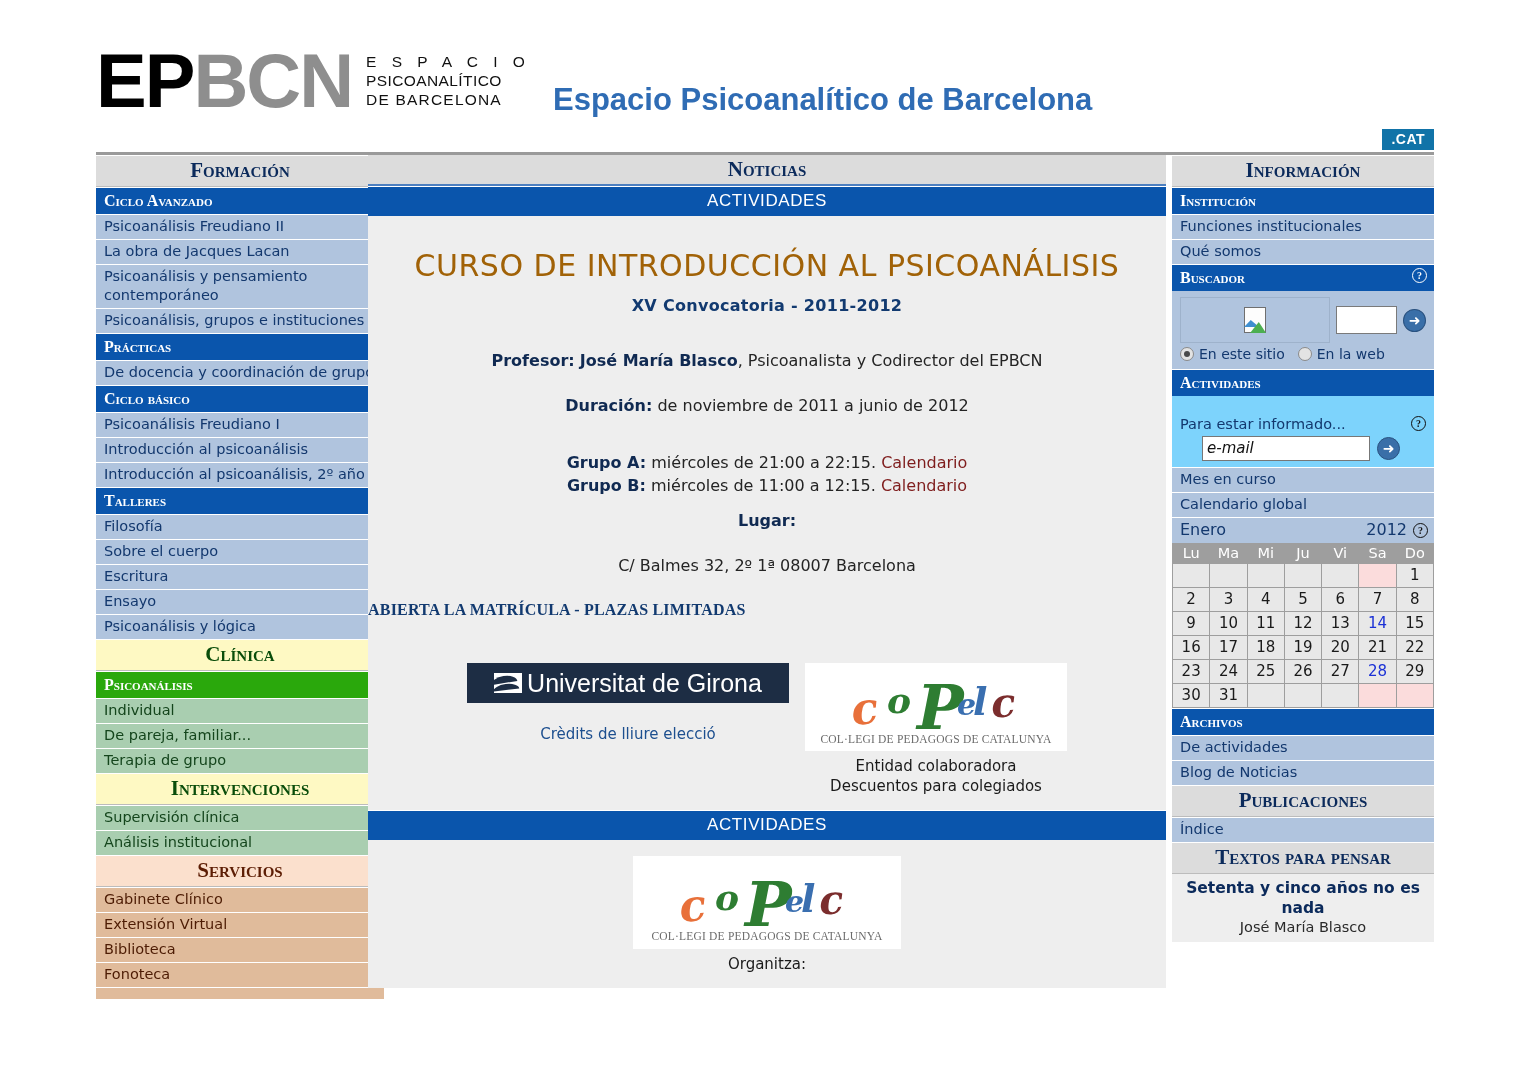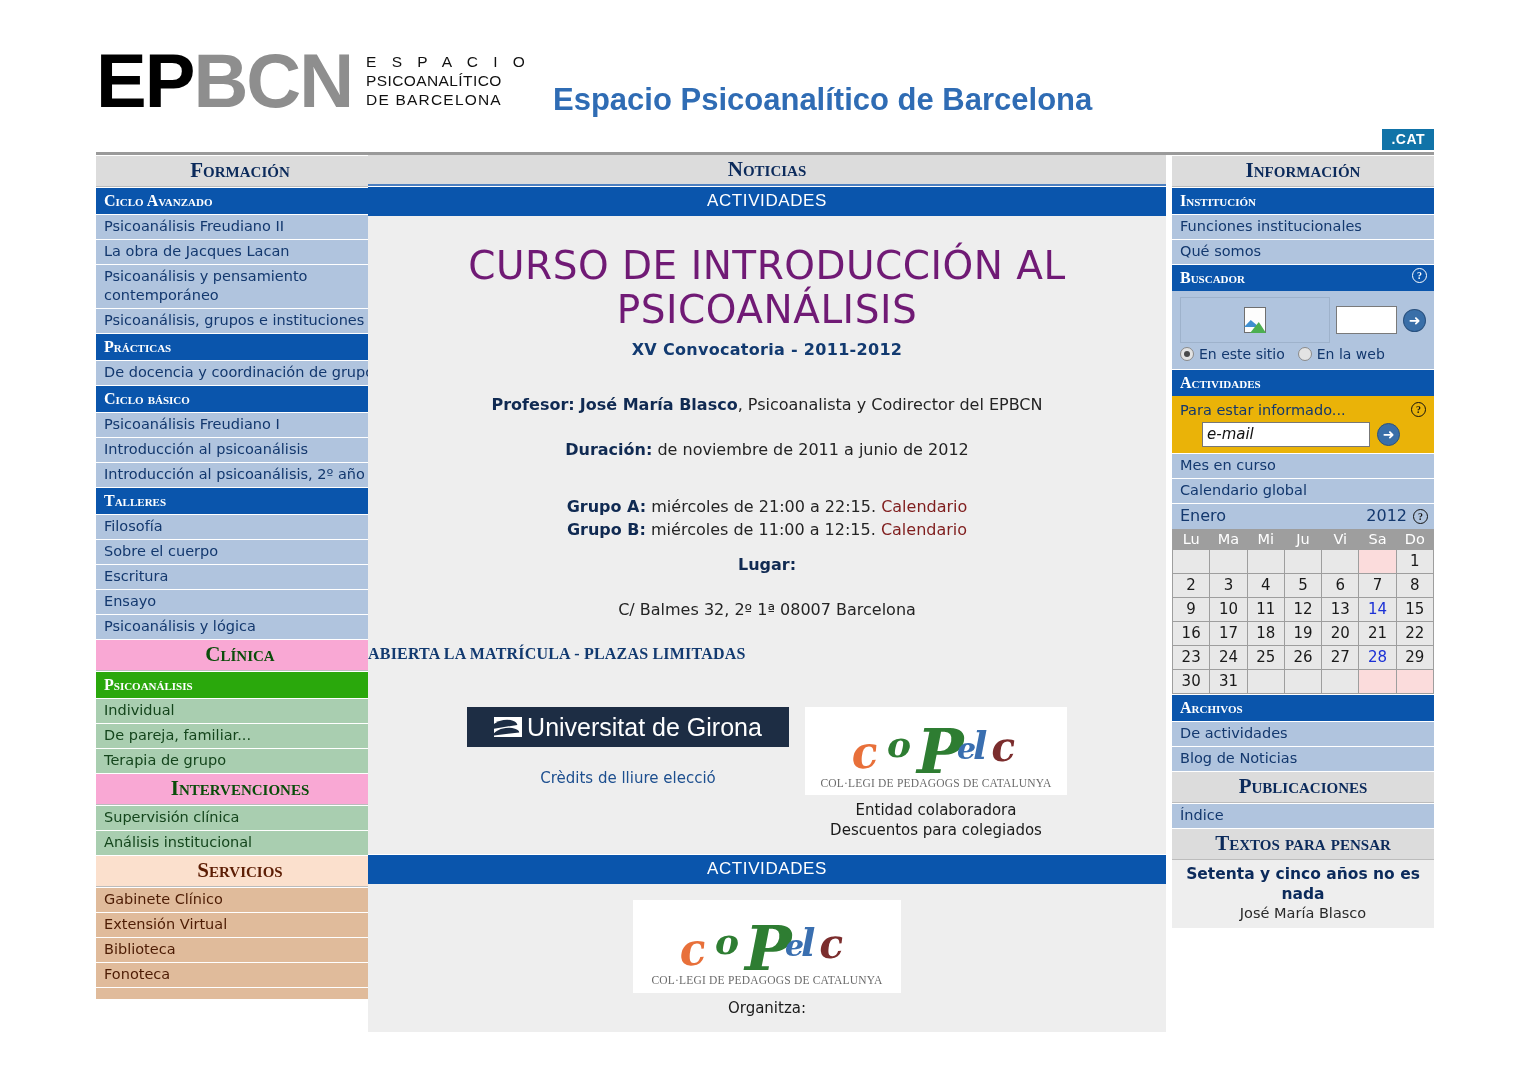--- a/index.html
+++ b/index.html
@@ -40,21 +40,21 @@
   #col-right { left:1172px; width:262px; }
 
   
   .sec-title {
     background:#dcdcdc; color:#0b2a5b; text-align:center;
     font-family:"Liberation Serif", serif; font-weight:bold;
     font-size:21px; line-height:27px; padding:1px 0 2px;
     border-top:1px solid #fff; border-bottom:1px solid #bcbcbc;
     font-variant:small-caps;
   }
-  .sec-title.green { background:#f9a8d4; color:#0a4d0a; }
+  .sec-title.green { background:#fef9c3; color:#0a4d0a; }
   .sec-title.peach { background:#fbe0cd; color:#5c1d04; }
 
   
   .subhead {
     background:#0a55ac; color:#ffffff;
     font-family:"Liberation Serif", serif; font-weight:bold;
     font-size:16px; line-height:21px; padding:2px 0 3px 8px;
     border-top:1px solid #ffffff; font-variant:small-caps; position:relative;
   }
   .subhead.green { background:#2aa80c; }
@@ -77,22 +77,22 @@
     font-variant:small-caps;
   }
   #col-main .bar-blue {
     background:#0a55ac; color:#fff; text-align:center;
     font-family:"Liberation Sans", sans-serif; font-size:17px; letter-spacing:0.6px;
     line-height:24px; padding:2px 0 3px; border-top:1px solid #ffffff;
   }
   .content-box { background:#eeeeee; padding:28px 0 14px; }
 
   .course-title {
-    text-align:center; color:#701a75;
-    font-family:"DejaVu Sans", sans-serif; font-size:39px; line-height:44px;
+    text-align:center; color:#a16207;
+    font-family:"DejaVu Sans", sans-serif; font-size:30px; line-height:44px;
     letter-spacing:0.5px;
   }
   .course-sub {
     text-align:center; color:#123a70; font-weight:bold;
     font-family:"DejaVu Sans", sans-serif; font-size:16px; margin-top:8px; letter-spacing:0.3px;
   }
   .course-line { text-align:center; color:#242424; font-size:16px; line-height:23px;
                  font-family:"DejaVu Sans", sans-serif; }
   .course-line b { color:#102a52; }
   .lnk { color:#7f1d1d; }
@@ -152,21 +152,21 @@
   .go-btn { width:23px; height:23px; border-radius:50%; background:#3a6fa8; color:#fff;
             font-size:14px; line-height:21px; text-align:center; font-family:"DejaVu Sans", sans-serif;
             border:1.5px solid #2a5280; }
   .radio-row { display:flex; align-items:center; gap:5px; margin-top:3px; color:#13386e;
                font-family:"DejaVu Sans", sans-serif; font-size:14px; }
   .radio { width:14px; height:14px; border-radius:50%; background:#e3e3e3; border:1.4px solid #8a8a8a;
            display:inline-block; position:relative; }
   .radio.on::after { content:""; position:absolute; left:3px; top:3px; width:6px; height:6px;
                      border-radius:50%; background:#4a4a4a; }
 
-  .mail-pane { background:#eab308; padding:4px 8px 6px 8px; }
+  .mail-pane { background:#7dd3fc; padding:18px 8px 6px 8px; }
   .mail-label { color:#13386e; font-family:"DejaVu Sans", sans-serif; font-size:14.5px;
                 line-height:20px; position:relative; }
   .mail-label .qmark { position:absolute; right:0; top:2px; color:#111; }
   .mail-row { display:flex; align-items:center; gap:7px; margin-top:2px; padding-left:22px;font-style:italic; }
   .mail-input { width:168px; height:25px; background:#fff; border:1px solid #777;
                 color:#111; font-family:"DejaVu Sans", sans-serif; font-size:15px;
                 line-height:23px; padding-left:4px; }
 
   
   .cal-head { background:#b0c4de; color:#13386e; font-family:"DejaVu Sans", sans-serif;

